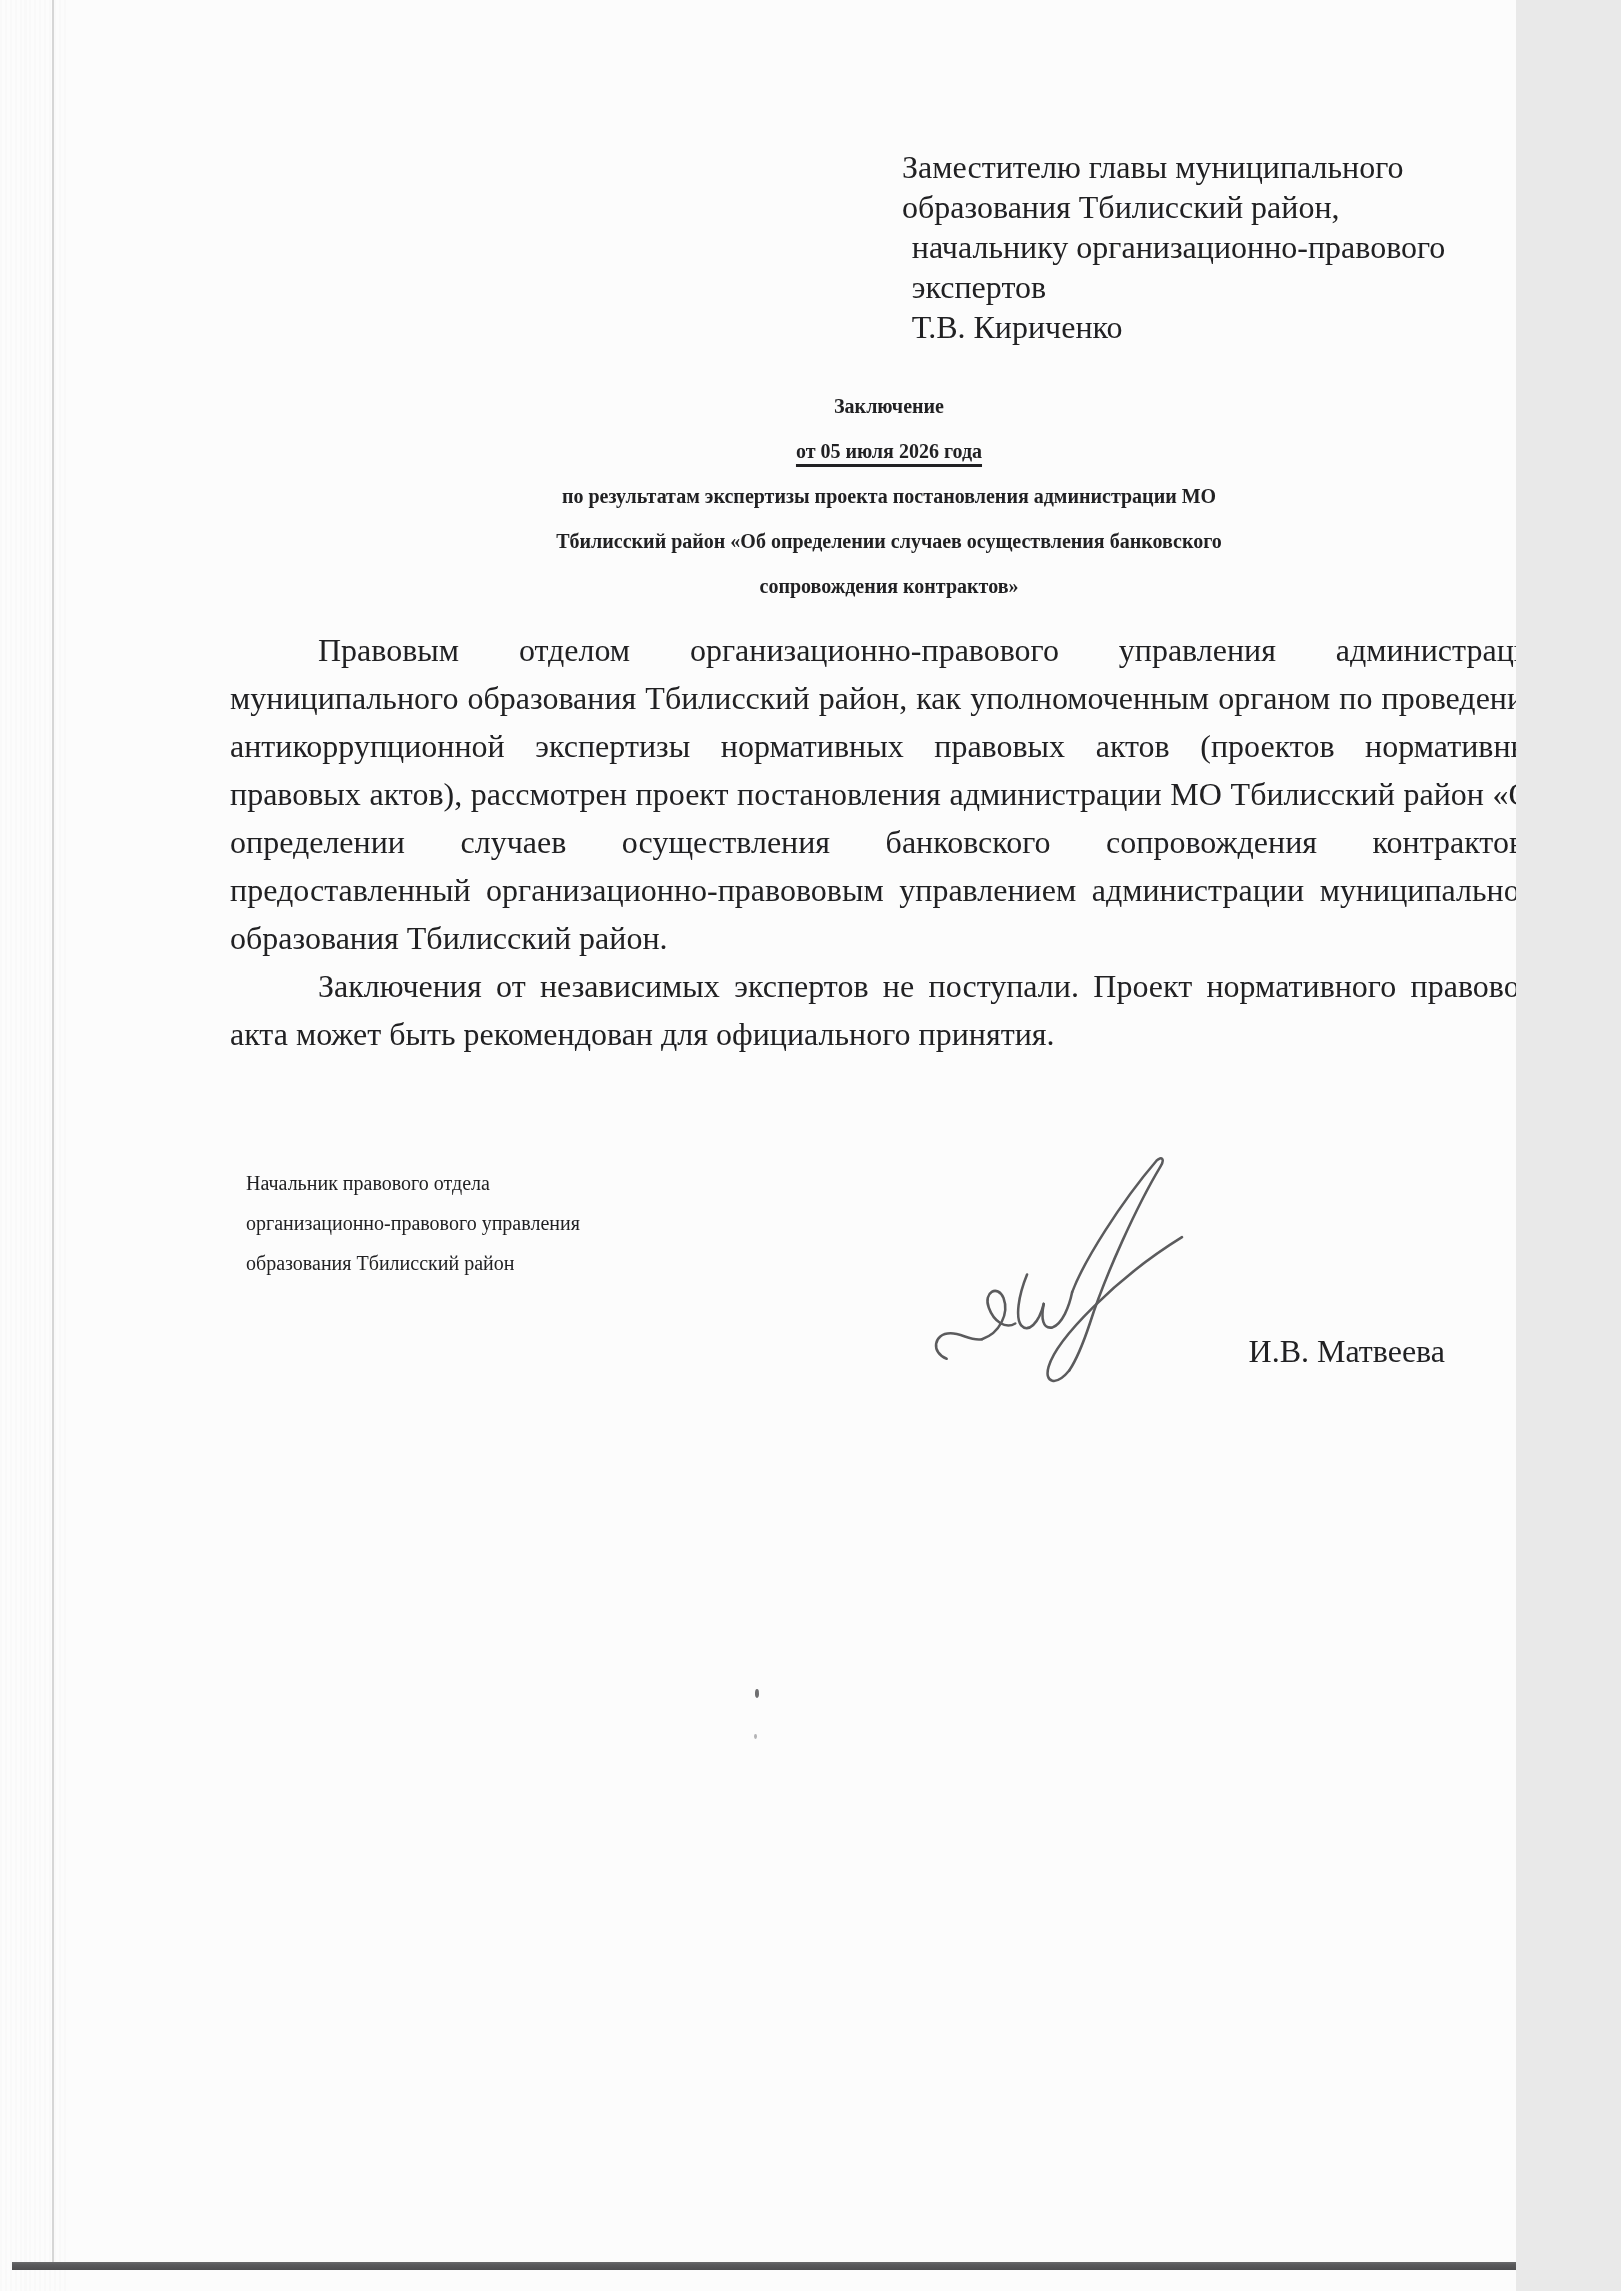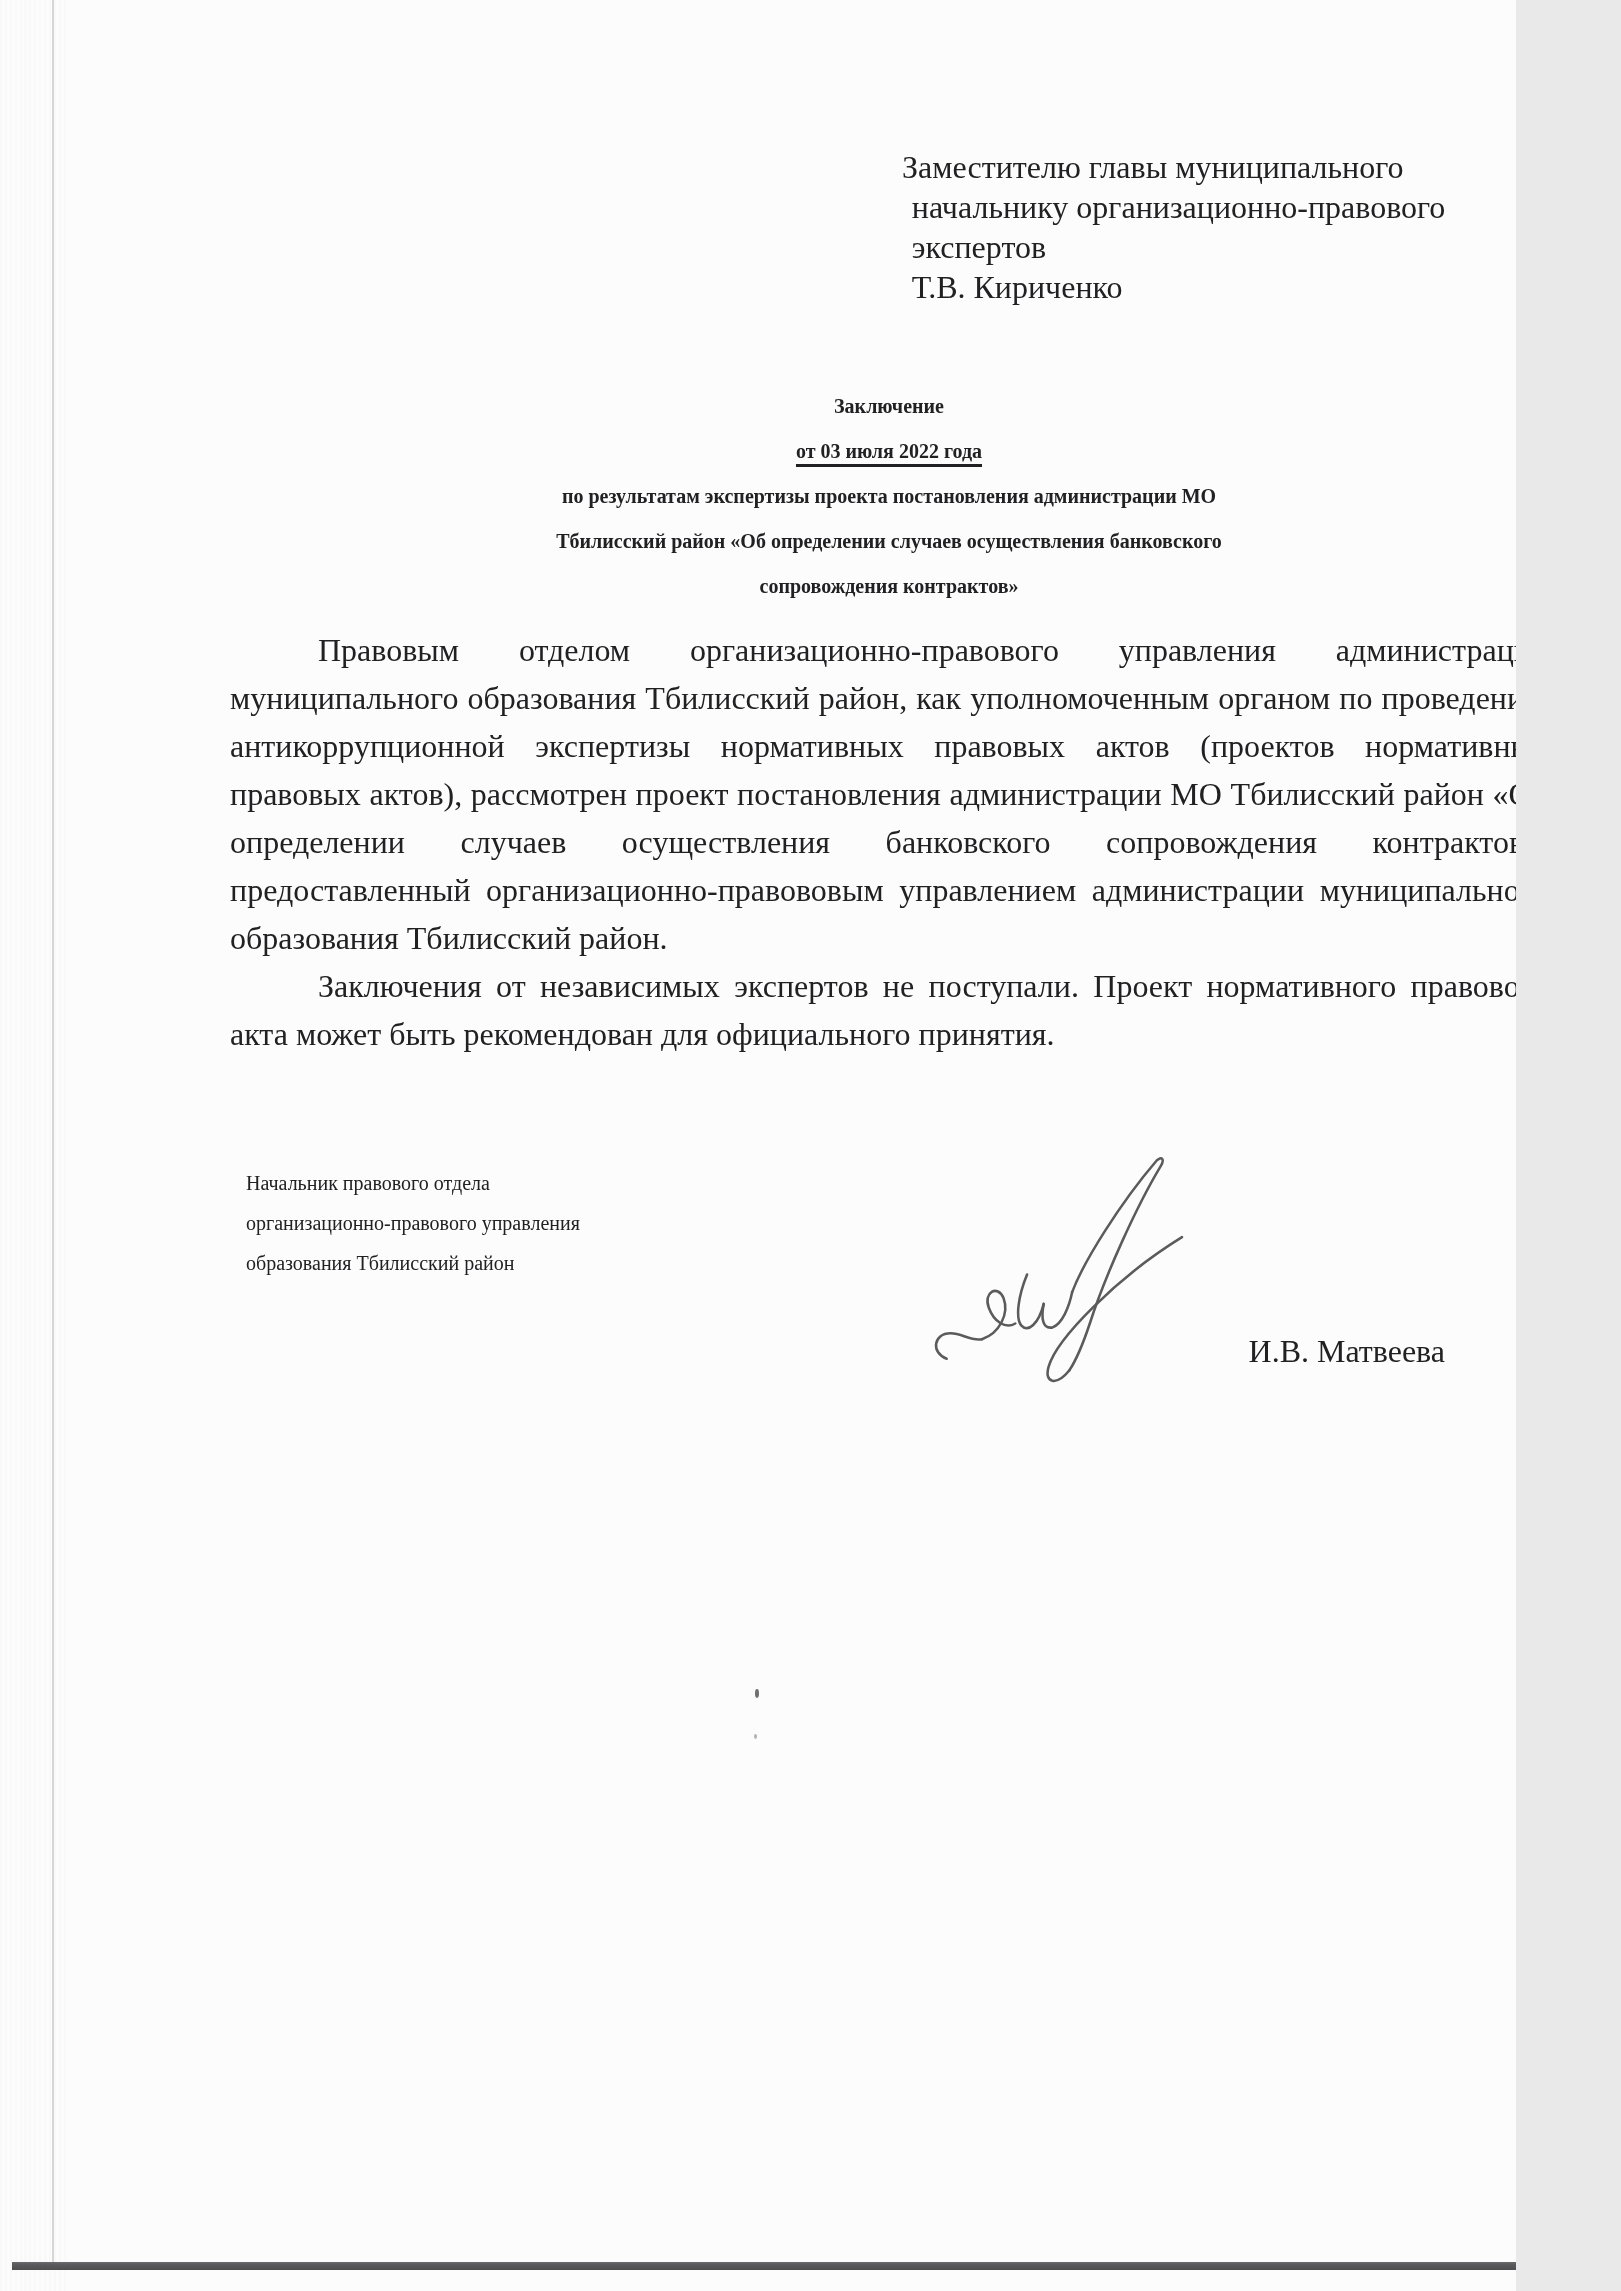--- a/index.html
+++ b/index.html
@@ -82,28 +82,29 @@
 
 <div class="page">
 
   <div class="scan-vline"></div>
   <div class="scan-band"></div>
   <div class="speck s1"></div>
   <div class="speck s2"></div>
 
   <div class="recipient">
     <div class="r-line">Заместителю главы муниципального</div>
+    <div class="r-line">образования Тбилисский район,</div>
     <div class="r-line indented">начальнику организационно-правового</div>
     <div class="r-line indented">экспертов</div>
     <div class="r-line indented">Т.В. Кириченко</div>
   </div>
 
   <div class="title-block">
     <div>Заключение</div>
-    <div><span class="t-date">от 03 июля 2022 года</span></div>
+    <div><span class="t-date">от 05 июля 2026 года</span></div>
     <div>по результатам экспертизы проекта постановления администрации МО</div>
     <div>Тбилисский район «Об определении случаев осуществления банковского</div>
     <div>сопровождения контрактов»</div>
   </div>
 
   <div class="body-text">
     <p>Правовым отделом организационно-правового управления администрации муниципального образования Тбилисский район, как уполномоченным органом по проведению антикоррупционной экспертизы нормативных правовых актов (проектов нормативных правовых актов), рассмотрен проект постановления администрации МО Тбилисский район «Об определении случаев осуществления банковского сопровождения контрактов», предоставленный организационно-правововым управлением администрации муниципального образования Тбилисский район.</p>
     <p>Заключения от независимых экспертов не поступали. Проект нормативного правового акта может быть рекомендован для официального принятия.</p>
   </div>
 

